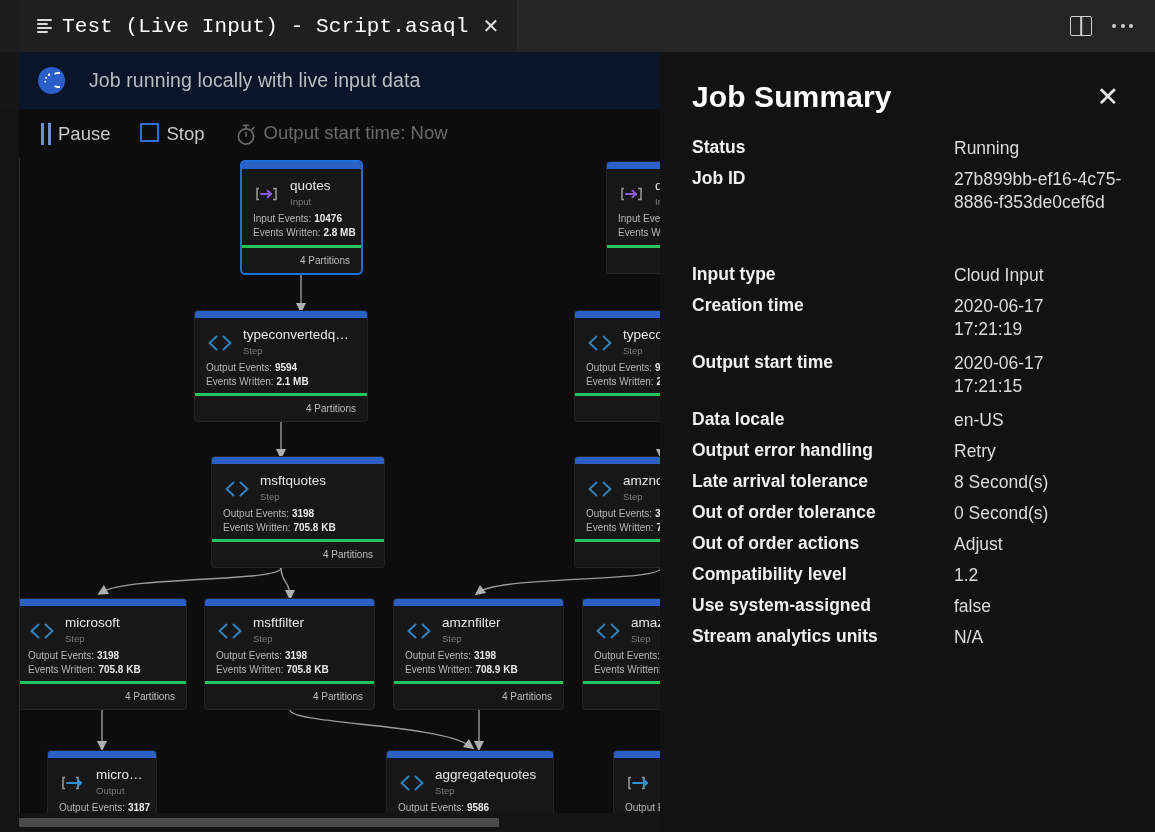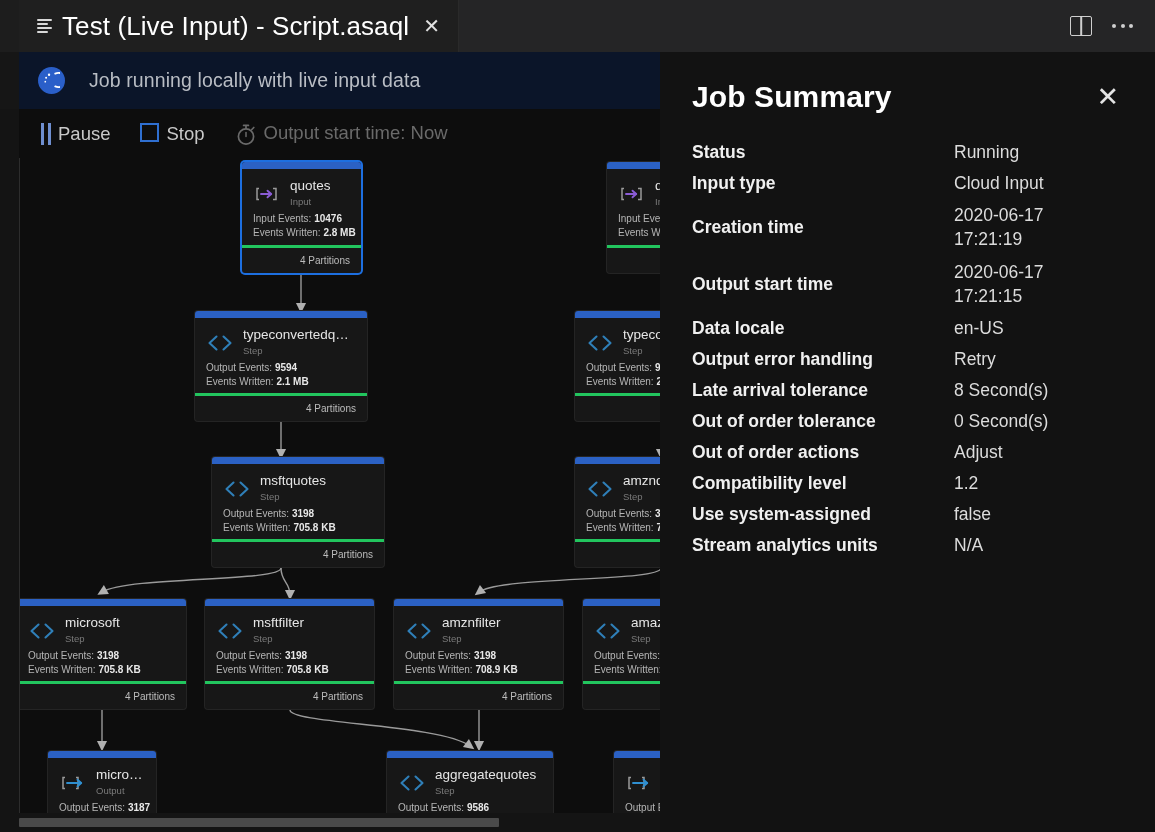--- a/index.html
+++ b/index.html
@@ -34,21 +34,21 @@
     background: #1f1f1f; color: #ffffff;
     font-size: 19.5px; white-space: nowrap;
     border-right: 1px solid #2a2a2a;
   }
   .tab-menu-icon { display: flex; flex-direction: column; gap: 2.5px; width: 15px; }
   .tab-menu-icon i { display: block; height: 1.6px; background: #d8d8d8; border-radius: 1px; }
   .tab-menu-icon i:nth-child(1) { width: 15px; }
   .tab-menu-icon i:nth-child(2) { width: 11px; }
   .tab-menu-icon i:nth-child(3) { width: 15px; }
   .tab-menu-icon i:nth-child(4) { width: 11px; }
-  .tab-title { font-size: 26px; letter-spacing: .1px; }
+  .tab-title { font-size: 21px; letter-spacing: .1px; font-family: Liberation Mono, monospace; }
   .tab-close {
     font-size: 20px; color: #e2e2e2; line-height: 1;
     padding: 2px 4px; cursor: pointer; font-weight: 300;
   }
   .tabbar-right {
     margin-left: auto; display: flex; align-items: center; gap: 20px;
     padding-right: 22px;
   }
   .split-icon { width: 22px; height: 20px; border: 1.6px solid #cfcfcf; border-radius: 2px; position: relative; }
   .split-icon::after { content: ""; position: absolute; left: 50%; top: 0; bottom: 0; width: 1.6px; background: #cfcfcf; transform: translateX(-50%); }
@@ -132,21 +132,21 @@
 
   
   .panel {
     position: absolute; right: 0; top: 52px; width: 495px; height: 780px;
     background: #121212; padding: 28px 30px 0 32px;
   }
   .panel-head { display: flex; align-items: flex-start; justify-content: space-between; }
   .panel-title { font-size: 30px; color: #ffffff; font-weight: 600; letter-spacing: .1px; }
   .panel-close { font-size: 27px; color: #e4e4e4; font-weight: 300; line-height: 1; cursor: pointer; padding: 4px 6px; }
   .panel-body { margin-top: 22px; }
-  .prow { display: flex; align-items: center; min-height: 31px; padding: 0; }
+  .prow { display: flex; align-items: flex-start; min-height: 31px; padding: 0; }
   .prow .plabel { width: 262px; flex: none; font-size: 17.5px; color: #f0f0f0; font-weight: 700; }
   .prow .pvalue { font-size: 17.5px; color: #dcdcdc; line-height: 1.33; }
 </style>
 </head>
 <body>
 
 <div id="root">
 
   <div class="activity-strip">
     <div class="seg seg-a"></div>
@@ -529,20 +529,24 @@
   <div class="panel">
     <div class="panel-head">
       <div class="panel-title">Job Summary</div>
       <div class="panel-close">✕</div>
     </div>
     <div class="panel-body" id="panel-body">
         <div class="prow">
           <div class="plabel">Status</div>
           <div class="pvalue">Running</div>
         </div>
+        <div class="prow" style="min-height: 96px;">
+          <div class="plabel">Job ID</div>
+          <div class="pvalue" style="width: 185px;">27b899bb-ef16-4c75-8886-f353de0cef6d</div>
+        </div>
         <div class="prow">
           <div class="plabel">Input type</div>
           <div class="pvalue">Cloud Input</div>
         </div>
         <div class="prow" style="min-height: 57px;">
           <div class="plabel">Creation time</div>
           <div class="pvalue" style="width: 160px;">2020-06-17 17:21:19</div>
         </div>
         <div class="prow" style="min-height: 57px;">
           <div class="plabel">Output start time</div>

